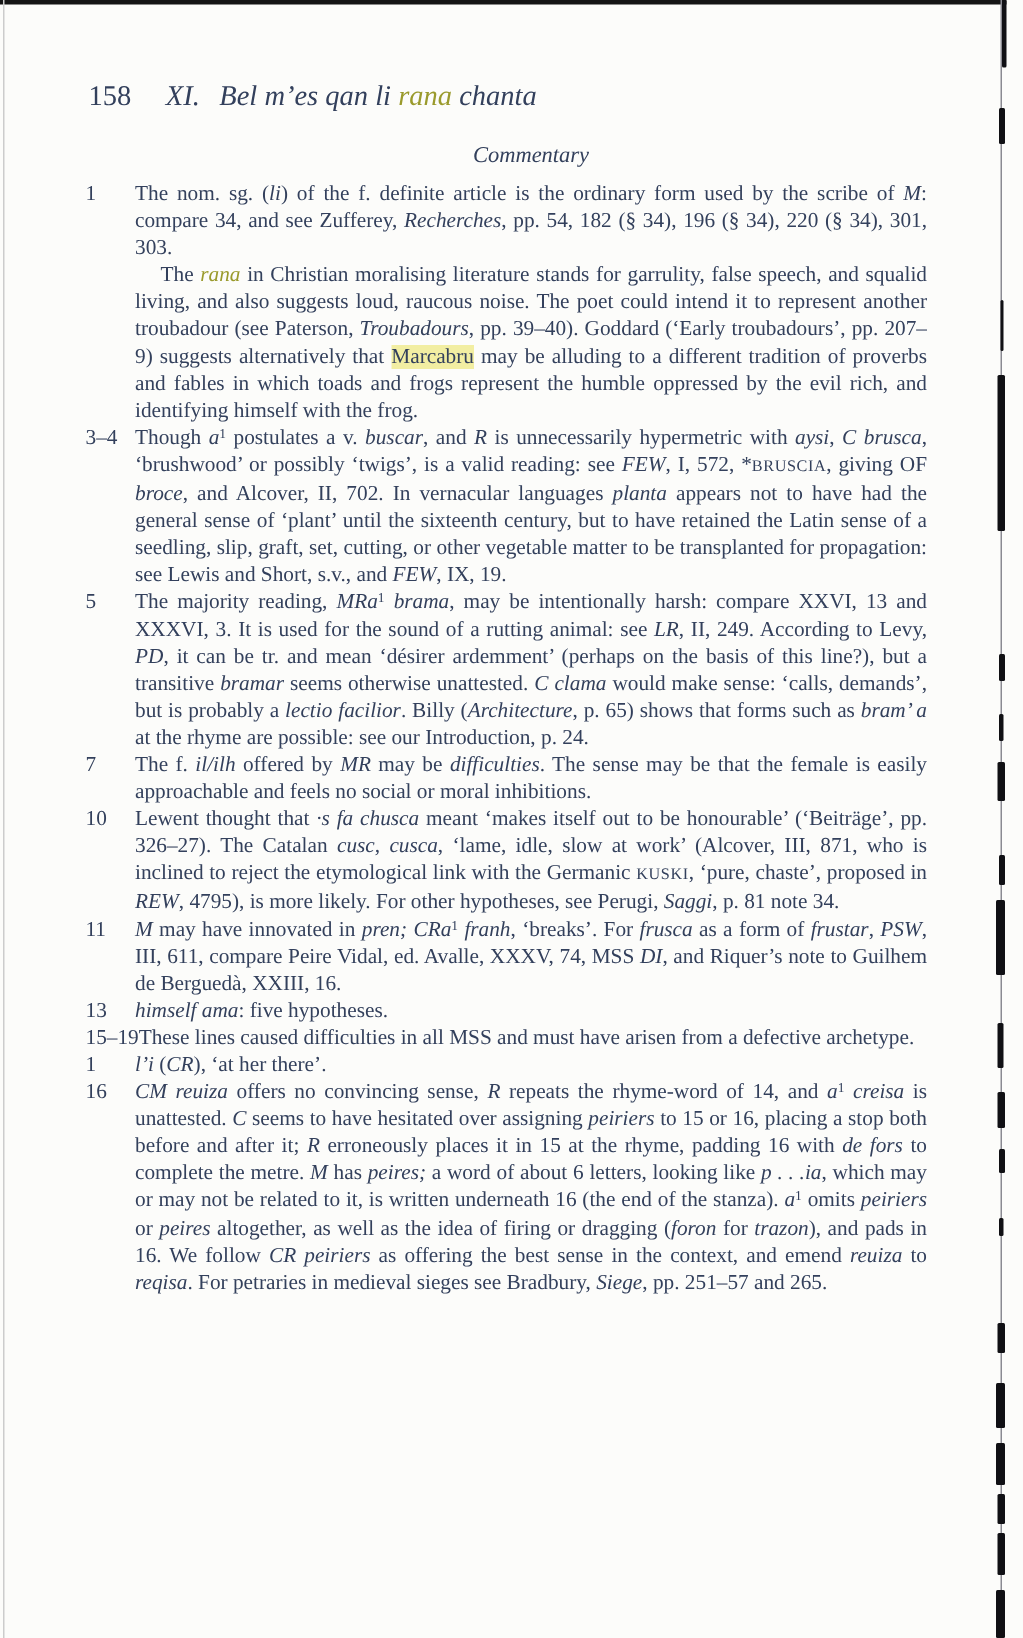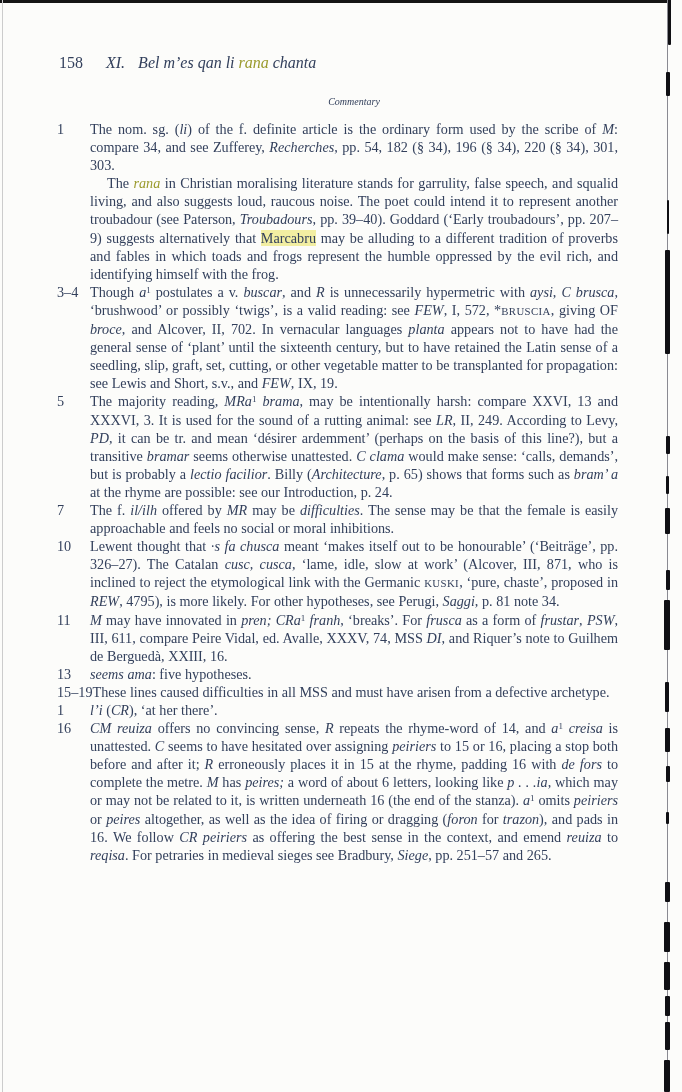--- a/index.html
+++ b/index.html
@@ -17,27 +17,27 @@
     overflow:hidden;
     font-family:"Liberation Serif","DejaVu Serif",serif;
     color:var(--ink);
   }
   
   .top-border{position:absolute;top:0;left:0;width:671px;height:3px;background:#151515;}
   .left-line{position:absolute;top:0;left:2px;width:1px;height:1092px;background:#cccccc;}
   .edge-line{position:absolute;top:0;left:667px;width:1px;height:1092px;background:#8a8a92;}
   .edge-mark{position:absolute;background:#101014;border-radius:1px;}
   
-  .header{position:absolute;top:54px;left:59px;font-size:16px;white-space:nowrap;}
+  .header{position:absolute;top:54px;left:59px;font-size:19px;white-space:nowrap;}
   .pgnum{font-style:normal;}
   .vol{font-style:italic;margin-left:23px;}
   .title-segs{margin-left:13px;}
   .title-segs .seg-i,.title-segs .seg-oi{font-style:italic;}
   
-  .heading{position:absolute;top:96px;left:90px;width:528px;text-align:center;font-style:italic;font-size:10px;}
+  .heading{position:absolute;top:96px;left:90px;width:528px;text-align:center;font-style:italic;font-size:15px;}
   
   .commentary{position:absolute;top:120px;left:57px;width:561px;}
   .note p{margin:0;padding-left:33px;text-align:justify;font-size:14.2px;line-height:18.1px;}
   .num{display:inline-block;margin-left:-33px;min-width:33px;}
   .note.indent p{text-indent:17px;}
   
   .seg-n{font-style:normal;}
   .seg-i{font-style:italic;}
   .seg-oi{font-style:italic;color:var(--hit);}
   .seg-hl{background:var(--hlbg);}
@@ -102,21 +102,21 @@
       <div class="note">
         <p><span class="num">7</span><span class="seg-n">The f. </span><span class="seg-i">il/ilh</span><span class="seg-n"> offered by </span><span class="seg-i">MR</span><span class="seg-n"> may be </span><span class="seg-i">difficulties</span><span class="seg-n">. The sense may be that the female is easily approachable and feels no social or moral inhibitions.</span></p>
       </div>
       <div class="note">
         <p><span class="num">10</span><span class="seg-n">Lewent thought that </span><span class="seg-i">·s fa chusca</span><span class="seg-n"> meant ‘makes itself out to be honourable’ (‘Beiträge’, pp. 326–27). The Catalan </span><span class="seg-i">cusc, cusca</span><span class="seg-n">, ‘lame, idle, slow at work’ (Alcover, III, 871, who is inclined to reject the etymological link with the Germanic </span><span class="seg-sc">KUSKI</span><span class="seg-n">, ‘pure, chaste’, proposed in </span><span class="seg-i">REW</span><span class="seg-n">, 4795), is more likely. For other hypotheses, see Perugi, </span><span class="seg-i">Saggi</span><span class="seg-n">, p. 81 note 34.</span></p>
       </div>
       <div class="note">
         <p><span class="num">11</span><span class="seg-i">M</span><span class="seg-n"> may have innovated in </span><span class="seg-i">pren;</span><span class="seg-n"> </span><span class="seg-i">CRa</span><span class="seg-sup">1</span><span class="seg-n"> </span><span class="seg-i">franh</span><span class="seg-n">, ‘breaks’. For </span><span class="seg-i">frusca</span><span class="seg-n"> as a form of </span><span class="seg-i">frustar</span><span class="seg-n">, </span><span class="seg-i">PSW</span><span class="seg-n">, III, 611, compare Peire Vidal, ed. Avalle, XXXV, 74, MSS </span><span class="seg-i">DI</span><span class="seg-n">, and Riquer’s note to Guilhem de Berguedà, XXIII, 16.</span></p>
       </div>
       <div class="note">
-        <p><span class="num">13</span><span class="seg-i">seems ama</span><span class="seg-n">: five hypotheses.</span></p>
+        <p><span class="num">13</span><span class="seg-i">himself ama</span><span class="seg-n">: five hypotheses.</span></p>
       </div>
       <div class="note">
         <p><span class="num">15–19</span><span class="seg-n">These lines caused difficulties in all MSS and must have arisen from a defective archetype.</span></p>
       </div>
       <div class="note">
         <p><span class="num">1</span><span class="seg-i">l’i</span><span class="seg-n"> (</span><span class="seg-i">CR</span><span class="seg-n">), ‘at her there’.</span></p>
       </div>
       <div class="note">
         <p><span class="num">16</span><span class="seg-i">CM reuiza</span><span class="seg-n"> offers no convincing sense, </span><span class="seg-i">R</span><span class="seg-n"> repeats the rhyme-word of 14, and </span><span class="seg-i">a</span><span class="seg-sup">1</span><span class="seg-n"> </span><span class="seg-i">creisa</span><span class="seg-n"> is unattested. </span><span class="seg-i">C</span><span class="seg-n"> seems to have hesitated over assigning </span><span class="seg-i">peiriers</span><span class="seg-n"> to 15 or 16, placing a stop both before and after it; </span><span class="seg-i">R</span><span class="seg-n"> erroneously places it in 15 at the rhyme, padding 16 with </span><span class="seg-i">de fors</span><span class="seg-n"> to complete the metre. </span><span class="seg-i">M</span><span class="seg-n"> has </span><span class="seg-i">peires;</span><span class="seg-n"> a word of about 6 letters, looking like </span><span class="seg-i">p . . .ia</span><span class="seg-n">, which may or may not be related to it, is written underneath 16 (the end of the stanza). </span><span class="seg-i">a</span><span class="seg-sup">1</span><span class="seg-n"> omits </span><span class="seg-i">peiriers</span><span class="seg-n"> or </span><span class="seg-i">peires</span><span class="seg-n"> altogether, as well as the idea of firing or dragging (</span><span class="seg-i">foron</span><span class="seg-n"> for </span><span class="seg-i">trazon</span><span class="seg-n">), and pads in 16. We follow </span><span class="seg-i">CR</span><span class="seg-n"> </span><span class="seg-i">peiriers</span><span class="seg-n"> as offering the best sense in the context, and emend </span><span class="seg-i">reuiza</span><span class="seg-n"> to </span><span class="seg-i">reqisa</span><span class="seg-n">. For petraries in medieval sieges see Bradbury, </span><span class="seg-i">Siege</span><span class="seg-n">, pp. 251–57 and 265.</span></p>
       </div>

